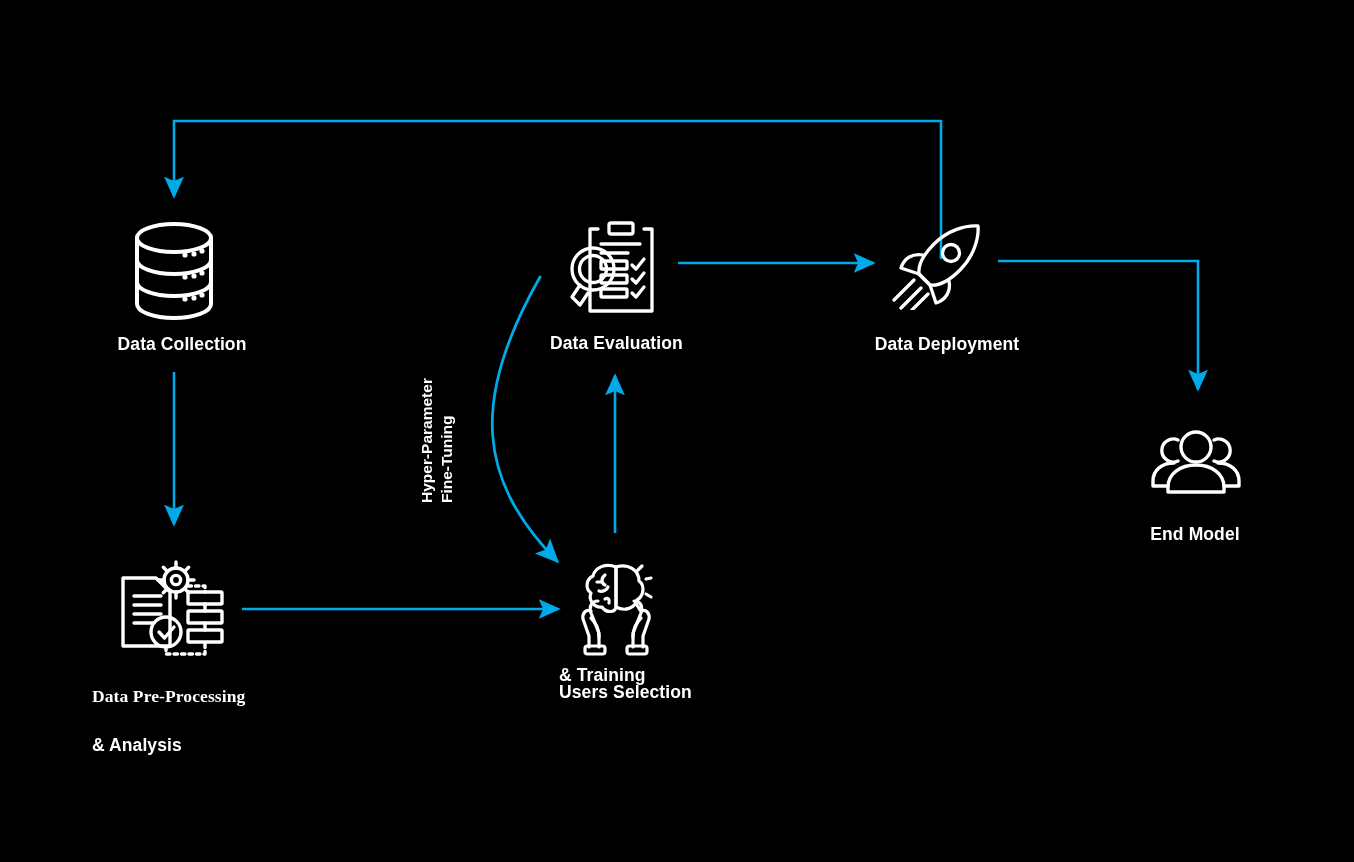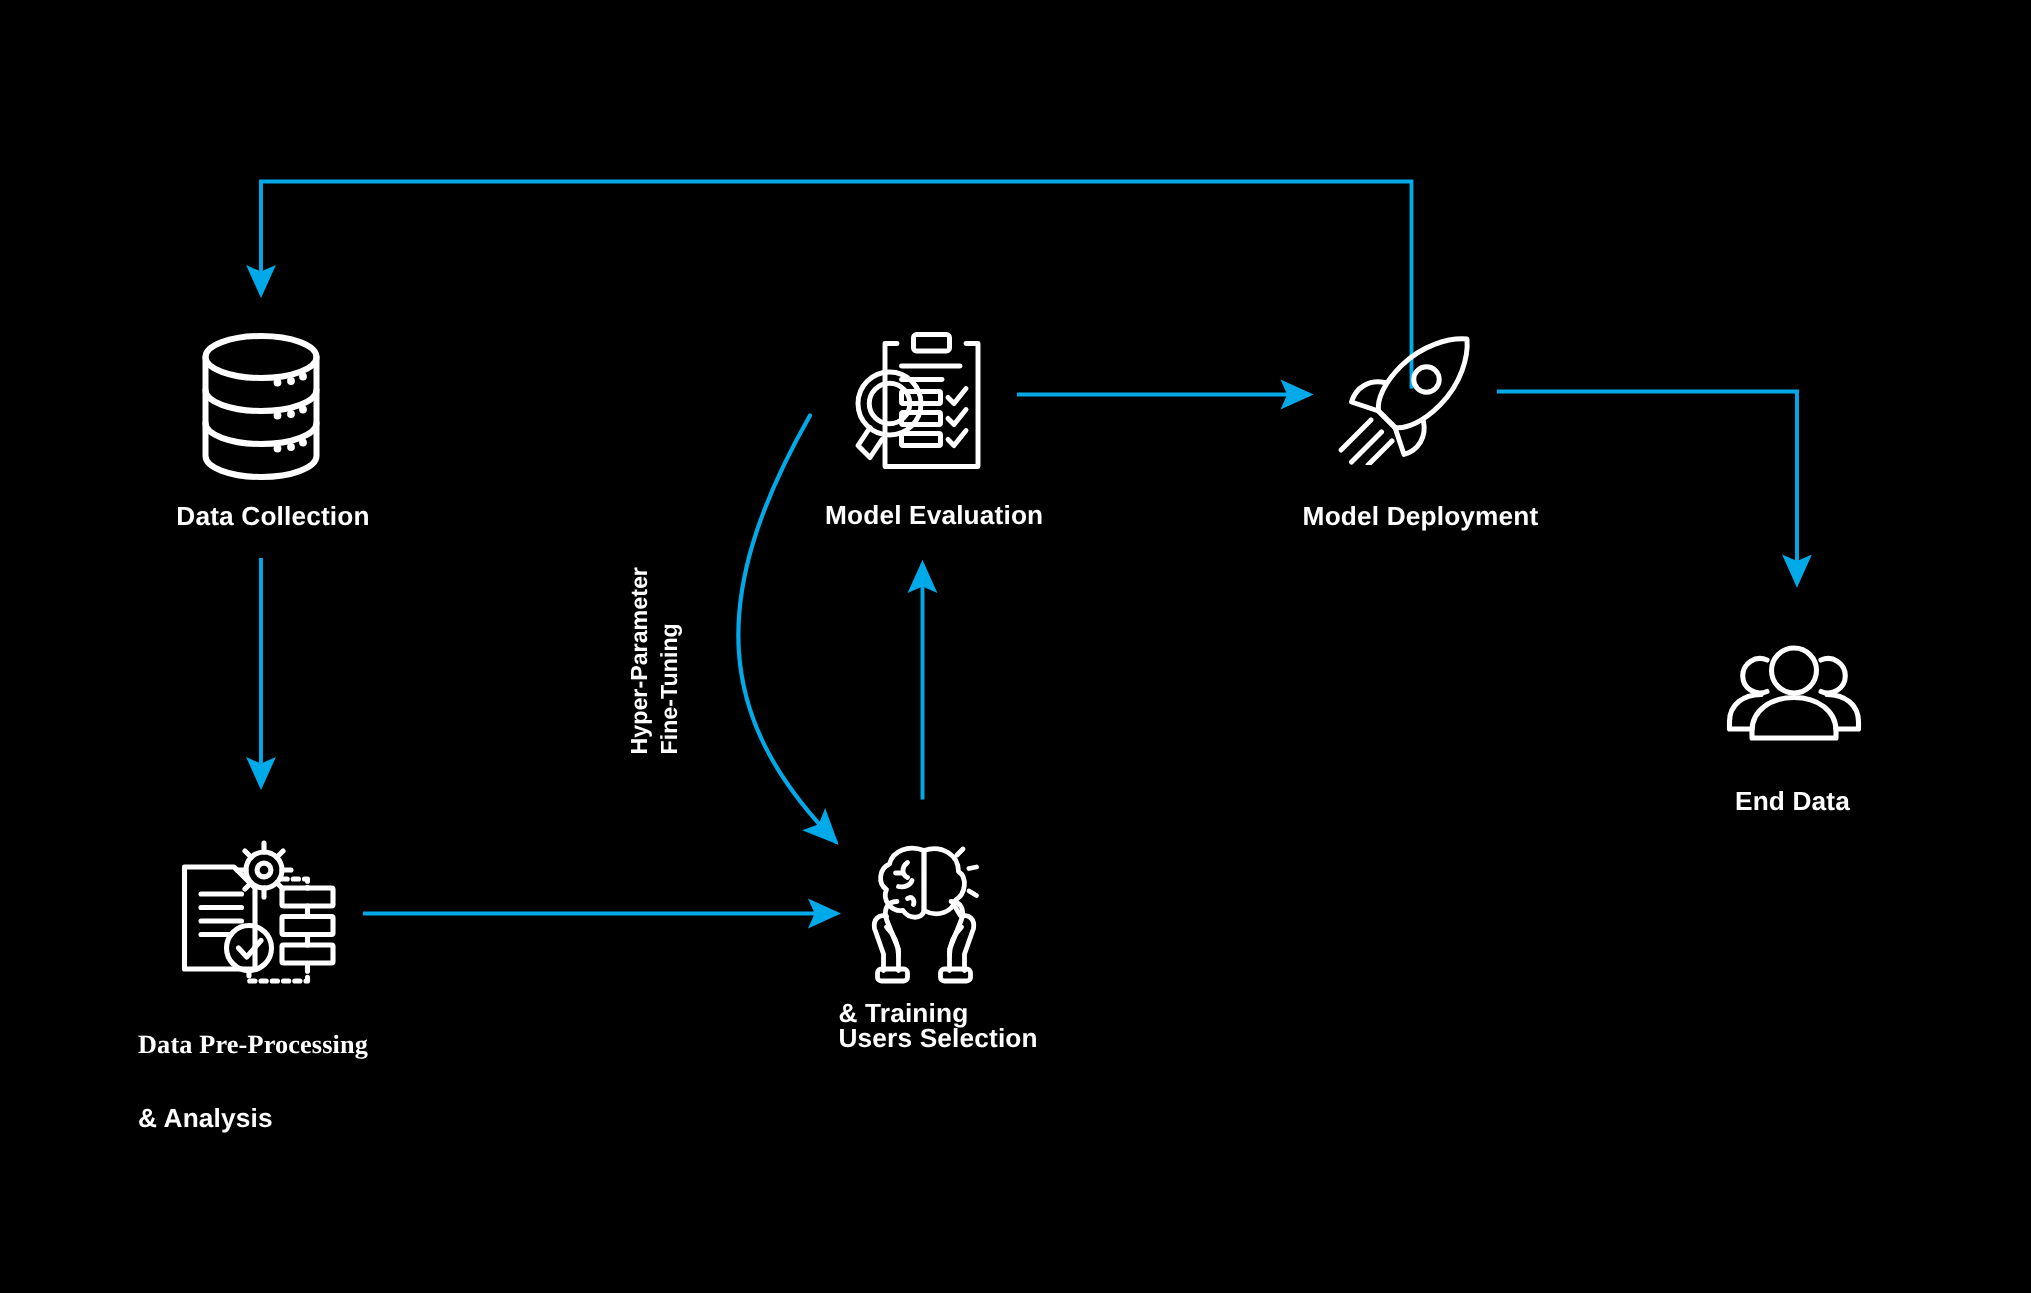--- a/index.html
+++ b/index.html
@@ -207,21 +207,21 @@
         <rect x="33" y="70" width="26" height="8" rx="1"></rect>
         <path d="M 64 46 L 68 50 L 76 40"></path>
         <path d="M 64 60 L 68 64 L 76 54"></path>
         <path d="M 64 74 L 68 78 L 76 68"></path>
 
         <circle cx="25" cy="50" r="21"></circle>
         <circle cx="25" cy="50" r="13.5"></circle>
         <path d="M 12 66 L 4 78 L 12 86 L 20 74"></path>
       </g>
     </svg>
-    <div class="node-label label-left" style="left:550px; top:332px;">Model Evaluation</div>
+    <div class="node-label label-left" style="left:550px; top:332px;">Data Evaluation</div>
   </div>
 
   <div class="node" style="left:0; top:0;">
     <svg class="node-icon" style="left:890px; top:222px;" width="96" height="88" viewBox="0 0 96 88" xmlns="http://www.w3.org/2000/svg">
       <g fill="none" stroke="#ffffff" stroke-width="3.3" stroke-linecap="round" stroke-linejoin="round">
 
         <path d="M 88 4 C 76 3, 58 8, 44 22 C 33 33, 28 44, 29 52 L 40 63
                  C 48 64, 59 59, 70 48 C 84 34, 89 16, 88 4 Z"></path>
 
         <circle cx="61" cy="31" r="8.5"></circle>
@@ -230,38 +230,38 @@
 
         <path d="M 59 59 C 61 69, 56 78, 46 81 C 44 75, 42 69, 40 63"></path>
 
         <path d="M 29 52 L 40 63"></path>
 
         <line x1="24" y1="58" x2="4" y2="78"></line>
         <line x1="31" y1="66" x2="11" y2="86"></line>
         <line x1="38" y1="72" x2="22" y2="88"></line>
       </g>
     </svg>
-    <div class="node-label label-center" style="left:947px; top:333px;">Model Deployment</div>
+    <div class="node-label label-center" style="left:947px; top:333px;">Data Deployment</div>
   </div>
 
   <div class="node" style="left:0; top:0;">
     <svg class="node-icon" style="left:1148px; top:423px;" width="96" height="72" viewBox="0 0 96 72" xmlns="http://www.w3.org/2000/svg">
       <g fill="none" stroke="#ffffff" stroke-width="3.4" stroke-linecap="round" stroke-linejoin="round">
 
         <path d="M 30 17 A 11.5 11.5 0 1 0 30 38"></path>
         <path d="M 26 40 C 14 40, 5 47, 5 58 L 5 63 L 20 63"></path>
 
         <path d="M 66 17 A 11.5 11.5 0 1 1 66 38"></path>
         <path d="M 70 40 C 82 40, 91 47, 91 58 L 91 63 L 76 63"></path>
 
         <circle cx="48" cy="24" r="15"></circle>
         <path d="M 48 42 C 32 42, 20 51, 20 64 L 20 69 L 76 69 L 76 64 C 76 51, 64 42, 48 42 Z"></path>
       </g>
     </svg>
-    <div class="node-label label-center" style="left:1195px; top:523px;">End Data</div>
+    <div class="node-label label-center" style="left:1195px; top:523px;">End Model</div>
   </div>
 
   <div style="position:absolute; left:0; top:0;">
     <div class="edge-label" style="left:417px; top:503px;">Hyper-Parameter</div>
     <div class="edge-label" style="left:437px; top:503px;">Fine-Tuning</div>
   </div>
 
 </div>
 
 </body></html>

